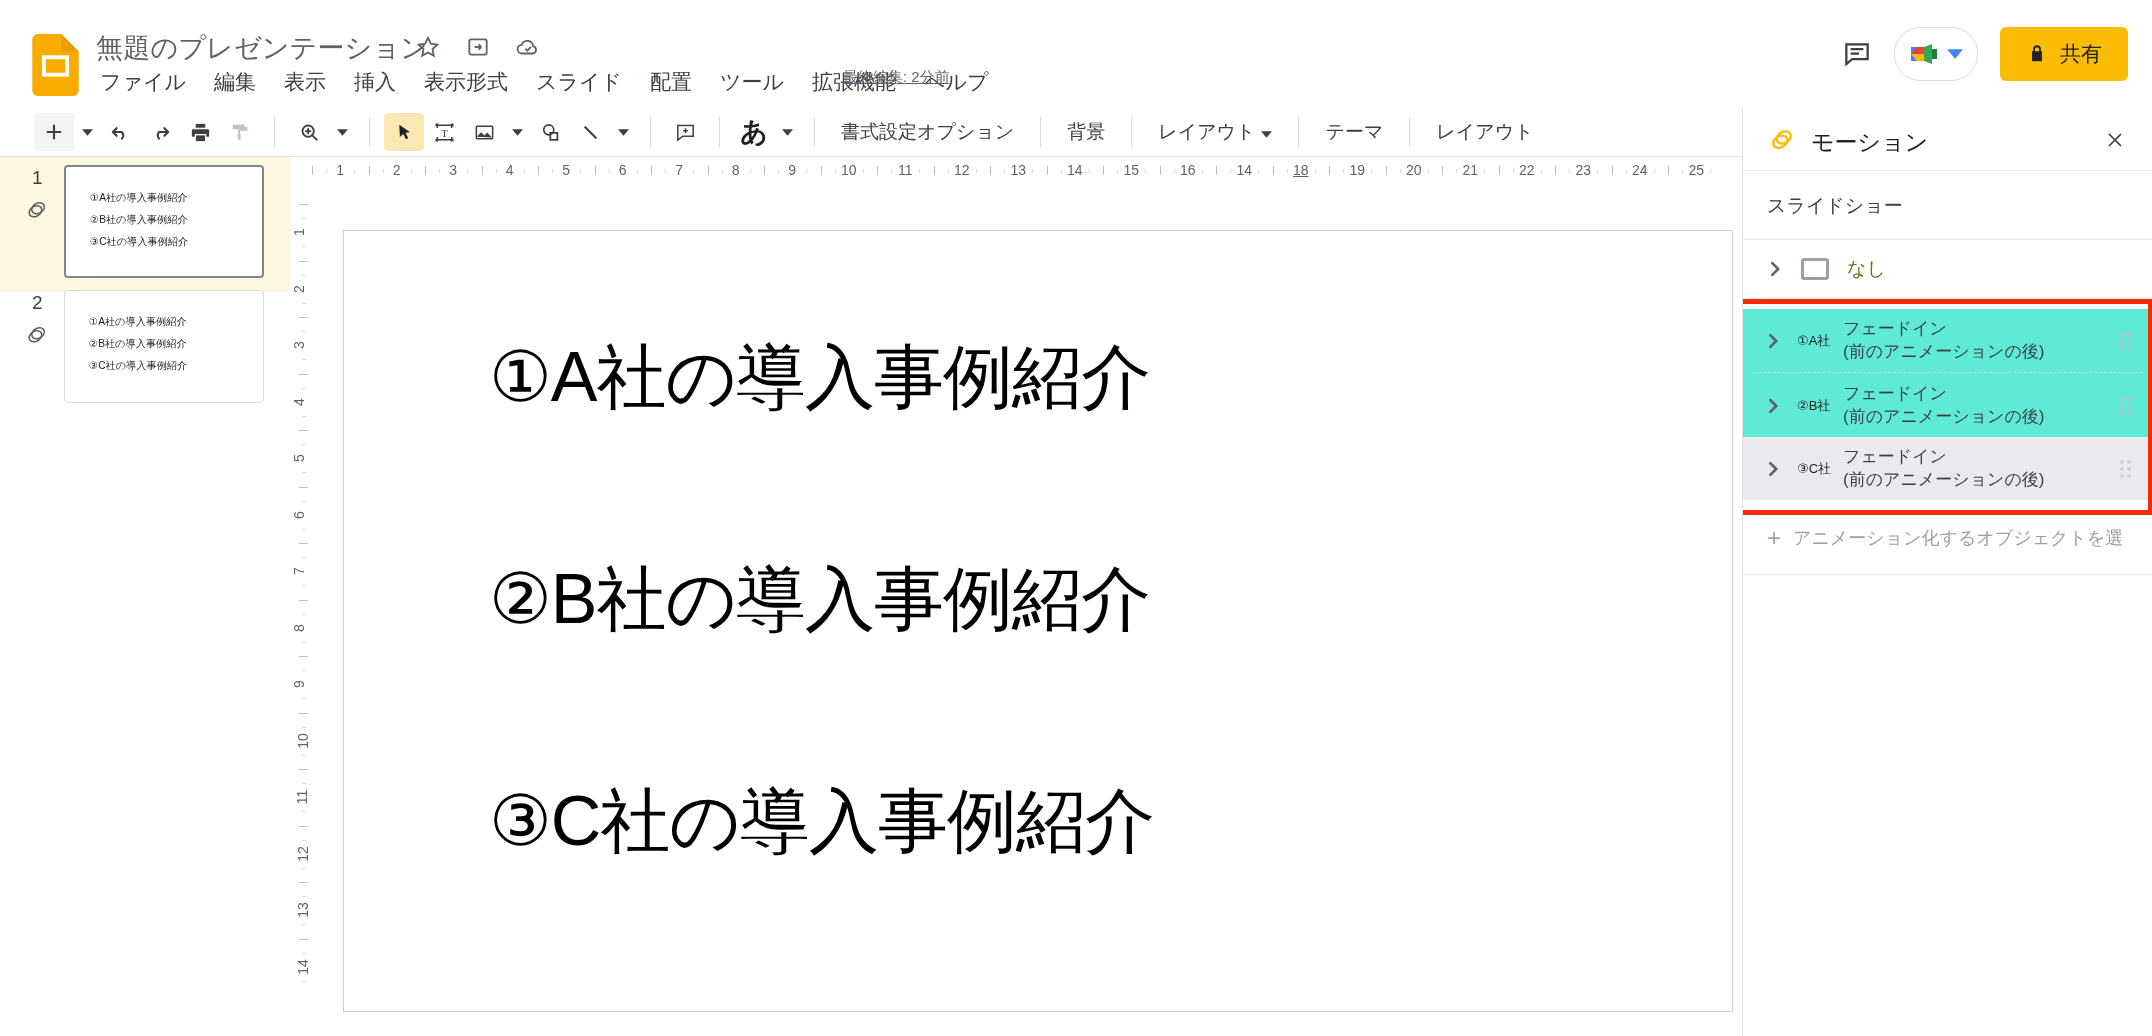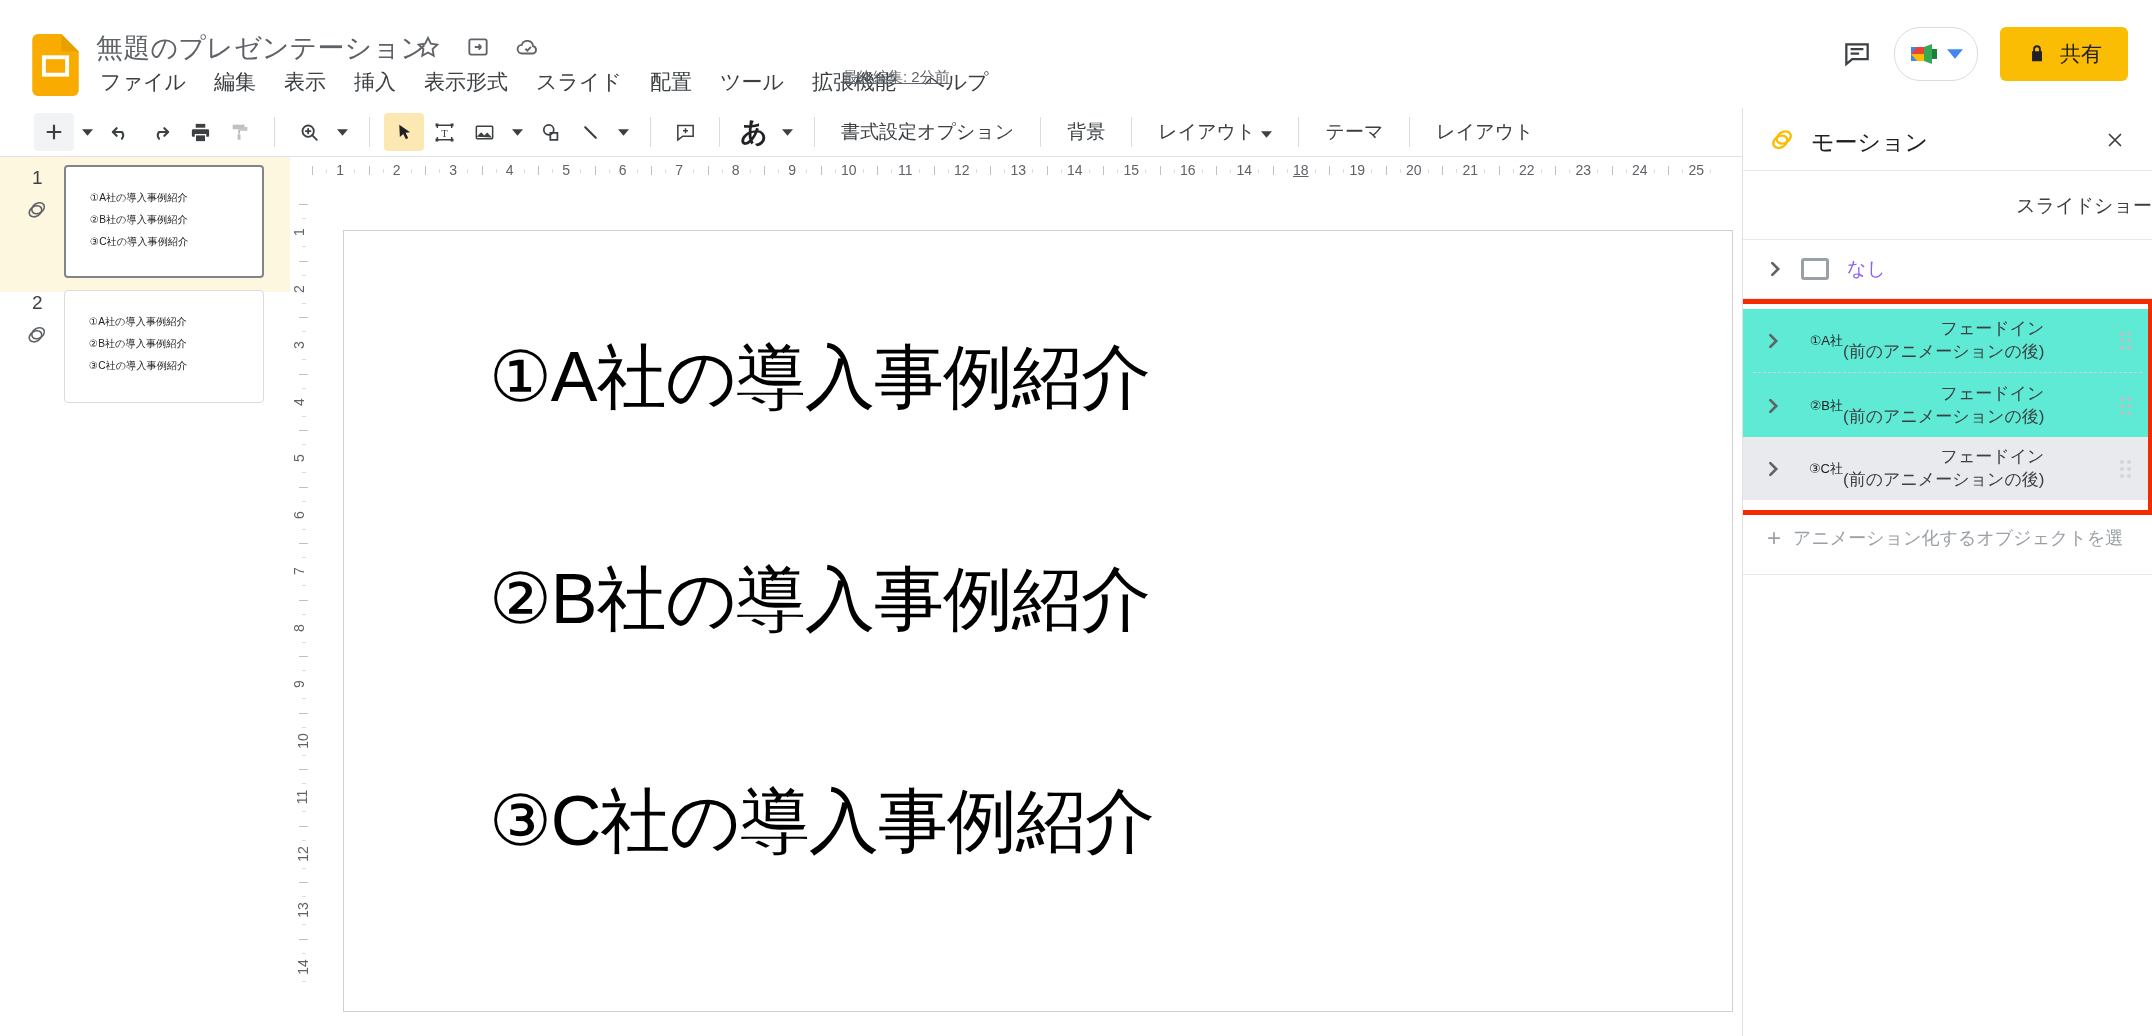--- a/index.html
+++ b/index.html
@@ -65,31 +65,31 @@
   .rv-tick{position:absolute;left:9px;height:1px;width:9px;background:#bdc1c6;}
   .rv-tick.minor{left:12px;width:4px;background:#dadce0;}
   .rv-lbl{position:absolute;left:5px;font-size:14px;color:#5f6368;transform:translateY(-50%) rotate(-90deg);transform-origin:center;white-space:nowrap;}
 
   
   .canvas-area{position:absolute;left:317px;top:184px;width:1425px;height:852px;background:#fff;}
   .slide-canvas{position:absolute;left:26px;top:46px;width:1390px;height:782px;background:#fff;border:1px solid #d0d0d0;box-sizing:border-box;}
   .slide-text{position:absolute;left:145px;font-size:70px;color:#000;white-space:nowrap;font-family:"Liberation Sans","DejaVu Sans",sans-serif;letter-spacing:-1px;}
 
   
-  .panel{position:absolute;left:1742px;top:108px;width:410px;height:928px;background:#fff;border-left:1px solid #e0e0e0;box-sizing:border-box;overflow:hidden;text-align:right;}
+  .panel{position:absolute;left:1742px;top:108px;width:410px;height:928px;background:#fff;border-left:1px solid #e0e0e0;box-sizing:border-box;overflow:hidden;}
   .panel-head{position:relative;height:62px;border-bottom:1px solid #e8eaed;}
   .panel-motion-ic{position:absolute;left:24px;top:17px;width:30px;height:30px;color:#fbbc04;}
   .panel-title{position:absolute;left:68px;top:19px;font-size:23px;color:#202124;}
   .panel-close{position:absolute;right:22px;top:17px;width:30px;height:30px;display:flex;align-items:center;justify-content:center;cursor:pointer;color:#3c4043;}
   .panel-section-lbl{font-size:19px;color:#3c4043;padding:22px 0 20px 24px;}
   .panel-divider{height:1px;background:#e8eaed;}
   .transition-row{display:flex;align-items:center;gap:18px;padding:16px 0 16px 24px;cursor:pointer;}
   .chev{width:16px;height:16px;color:#5f6368;flex:none;}
   .trans-sq{width:28px;height:22px;border:3px solid #9aa0a6;border-radius:3px;box-sizing:border-box;flex:none;}
-  .trans-lbl{font-size:19px;color:#8b5cf6;}
+  .trans-lbl{font-size:19px;color:#4d7c0f;}
 
   .anim-wrap{position:relative;margin-top:10px;}
   .anim-list{background:#5eead4;}
   .anim-row{position:relative;display:flex;align-items:center;height:63px;padding-left:22px;cursor:pointer;box-sizing:border-box;}
   .anim-row.sel{background:#e8eaed;}
   .anim-row .chev{margin-right:16px;}
   .anim-obj{font-size:13px;color:#202124;width:46px;flex:none;white-space:nowrap;overflow:hidden;}
   .anim-txt{font-size:17px;color:#3c4043;line-height:1.32;}
   .anim-grip{position:absolute;right:18px;top:50%;transform:translateY(-50%);width:14px;height:18px;display:grid;grid-template-columns:repeat(2,5px);grid-template-rows:repeat(3,5px);gap:2px;}
   .anim-grip i{width:4px;height:4px;background:#bdc1c6;border-radius:50%;display:block;}

